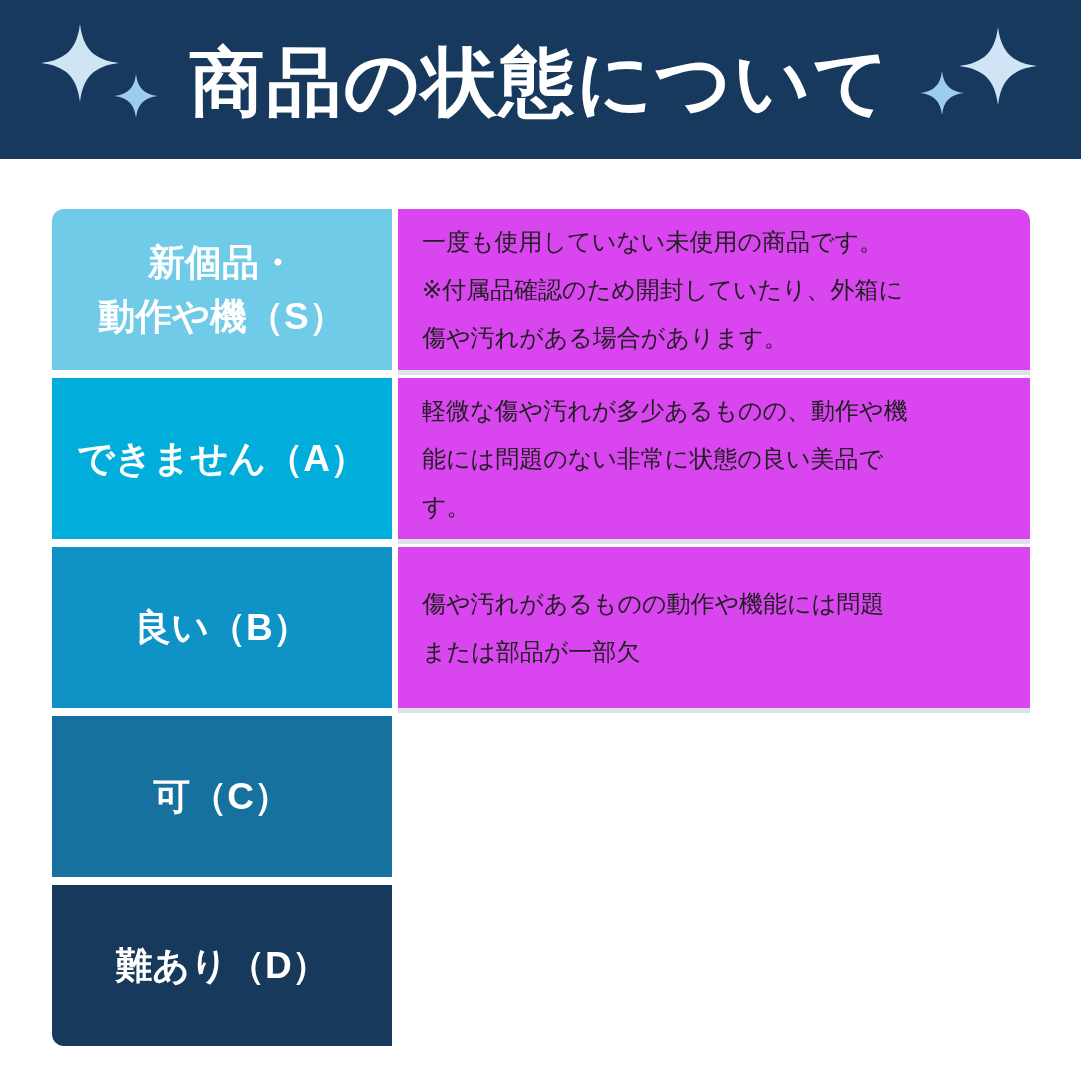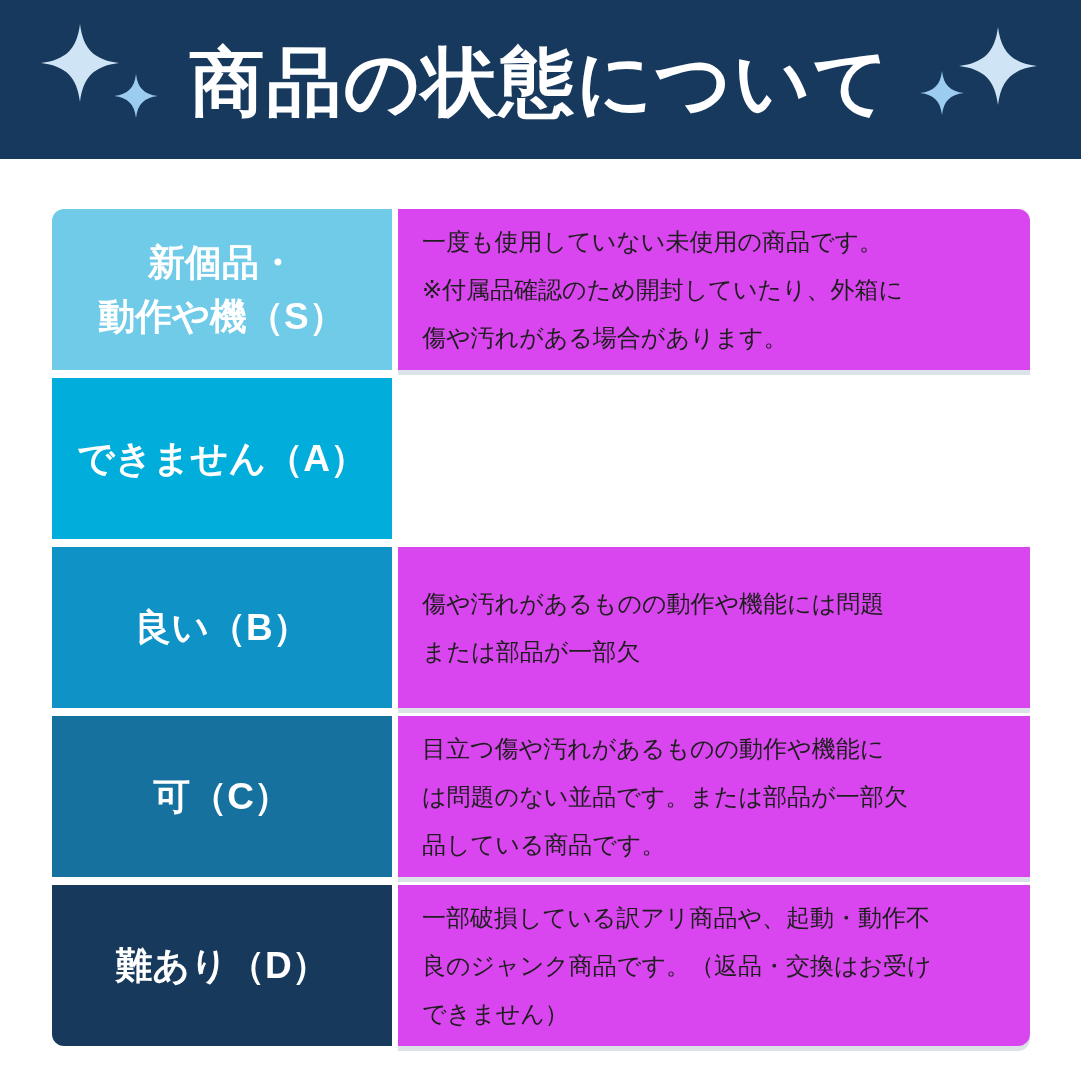--- a/index.html
+++ b/index.html
@@ -118,36 +118,33 @@
     <div class="condition-row">
       <div class="grade-cell" style="background: rgb(112, 203, 233);">新個品・
 動作や機（S）</div>
       <div class="desc-cell" style="box-shadow: rgb(219, 227, 233) 0px 5px 0px 0px; color: rgb(30, 30, 30);">一度も使用していない未使用の商品です。
 ※付属品確認のため開封していたり、外箱に
 傷や汚れがある場合があります。</div>
     </div>
 
     <div class="condition-row">
       <div class="grade-cell" style="background: rgb(1, 174, 219);">できません（A）</div>
+      <div class="desc-cell" style="box-shadow: rgb(219, 227, 233) 0px 5px 0px 0px; color: rgb(30, 30, 30);">軽微な傷や汚れが多少あるものの、動作や機
+能には問題のない非常に状態の良い美品で
+す。</div>
     </div>
 
     <div class="condition-row">
       <div class="grade-cell" style="background: rgb(15, 146, 198);">良い（B）</div>
       <div class="desc-cell" style="box-shadow: rgb(219, 227, 233) 0px 5px 0px 0px; color: rgb(30, 30, 30);">傷や汚れがあるものの動作や機能には問題
 または部品が一部欠</div>
     </div>
 
     <div class="condition-row">
       <div class="grade-cell" style="background: rgb(22, 113, 159);">可（C）</div>
-      <div class="desc-cell" style="box-shadow: rgb(219, 227, 233) 0px 5px 0px 0px; color: rgb(30, 30, 30);">目立つ傷や汚れがあるものの動作や機能に
-は問題のない並品です。または部品が一部欠
-品している商品です。</div>
     </div>
 
     <div class="condition-row">
       <div class="grade-cell" style="background: rgb(23, 57, 92);">難あり（D）</div>
-      <div class="desc-cell" style="box-shadow: rgb(219, 227, 233) 0px 5px 0px 0px; color: rgb(30, 30, 30);">一部破損している訳アリ商品や、起動・動作不
-良のジャンク商品です。（返品・交換はお受け
-できません）</div>
     </div>
 
   </div>
 </div>
 
 </body></html>

